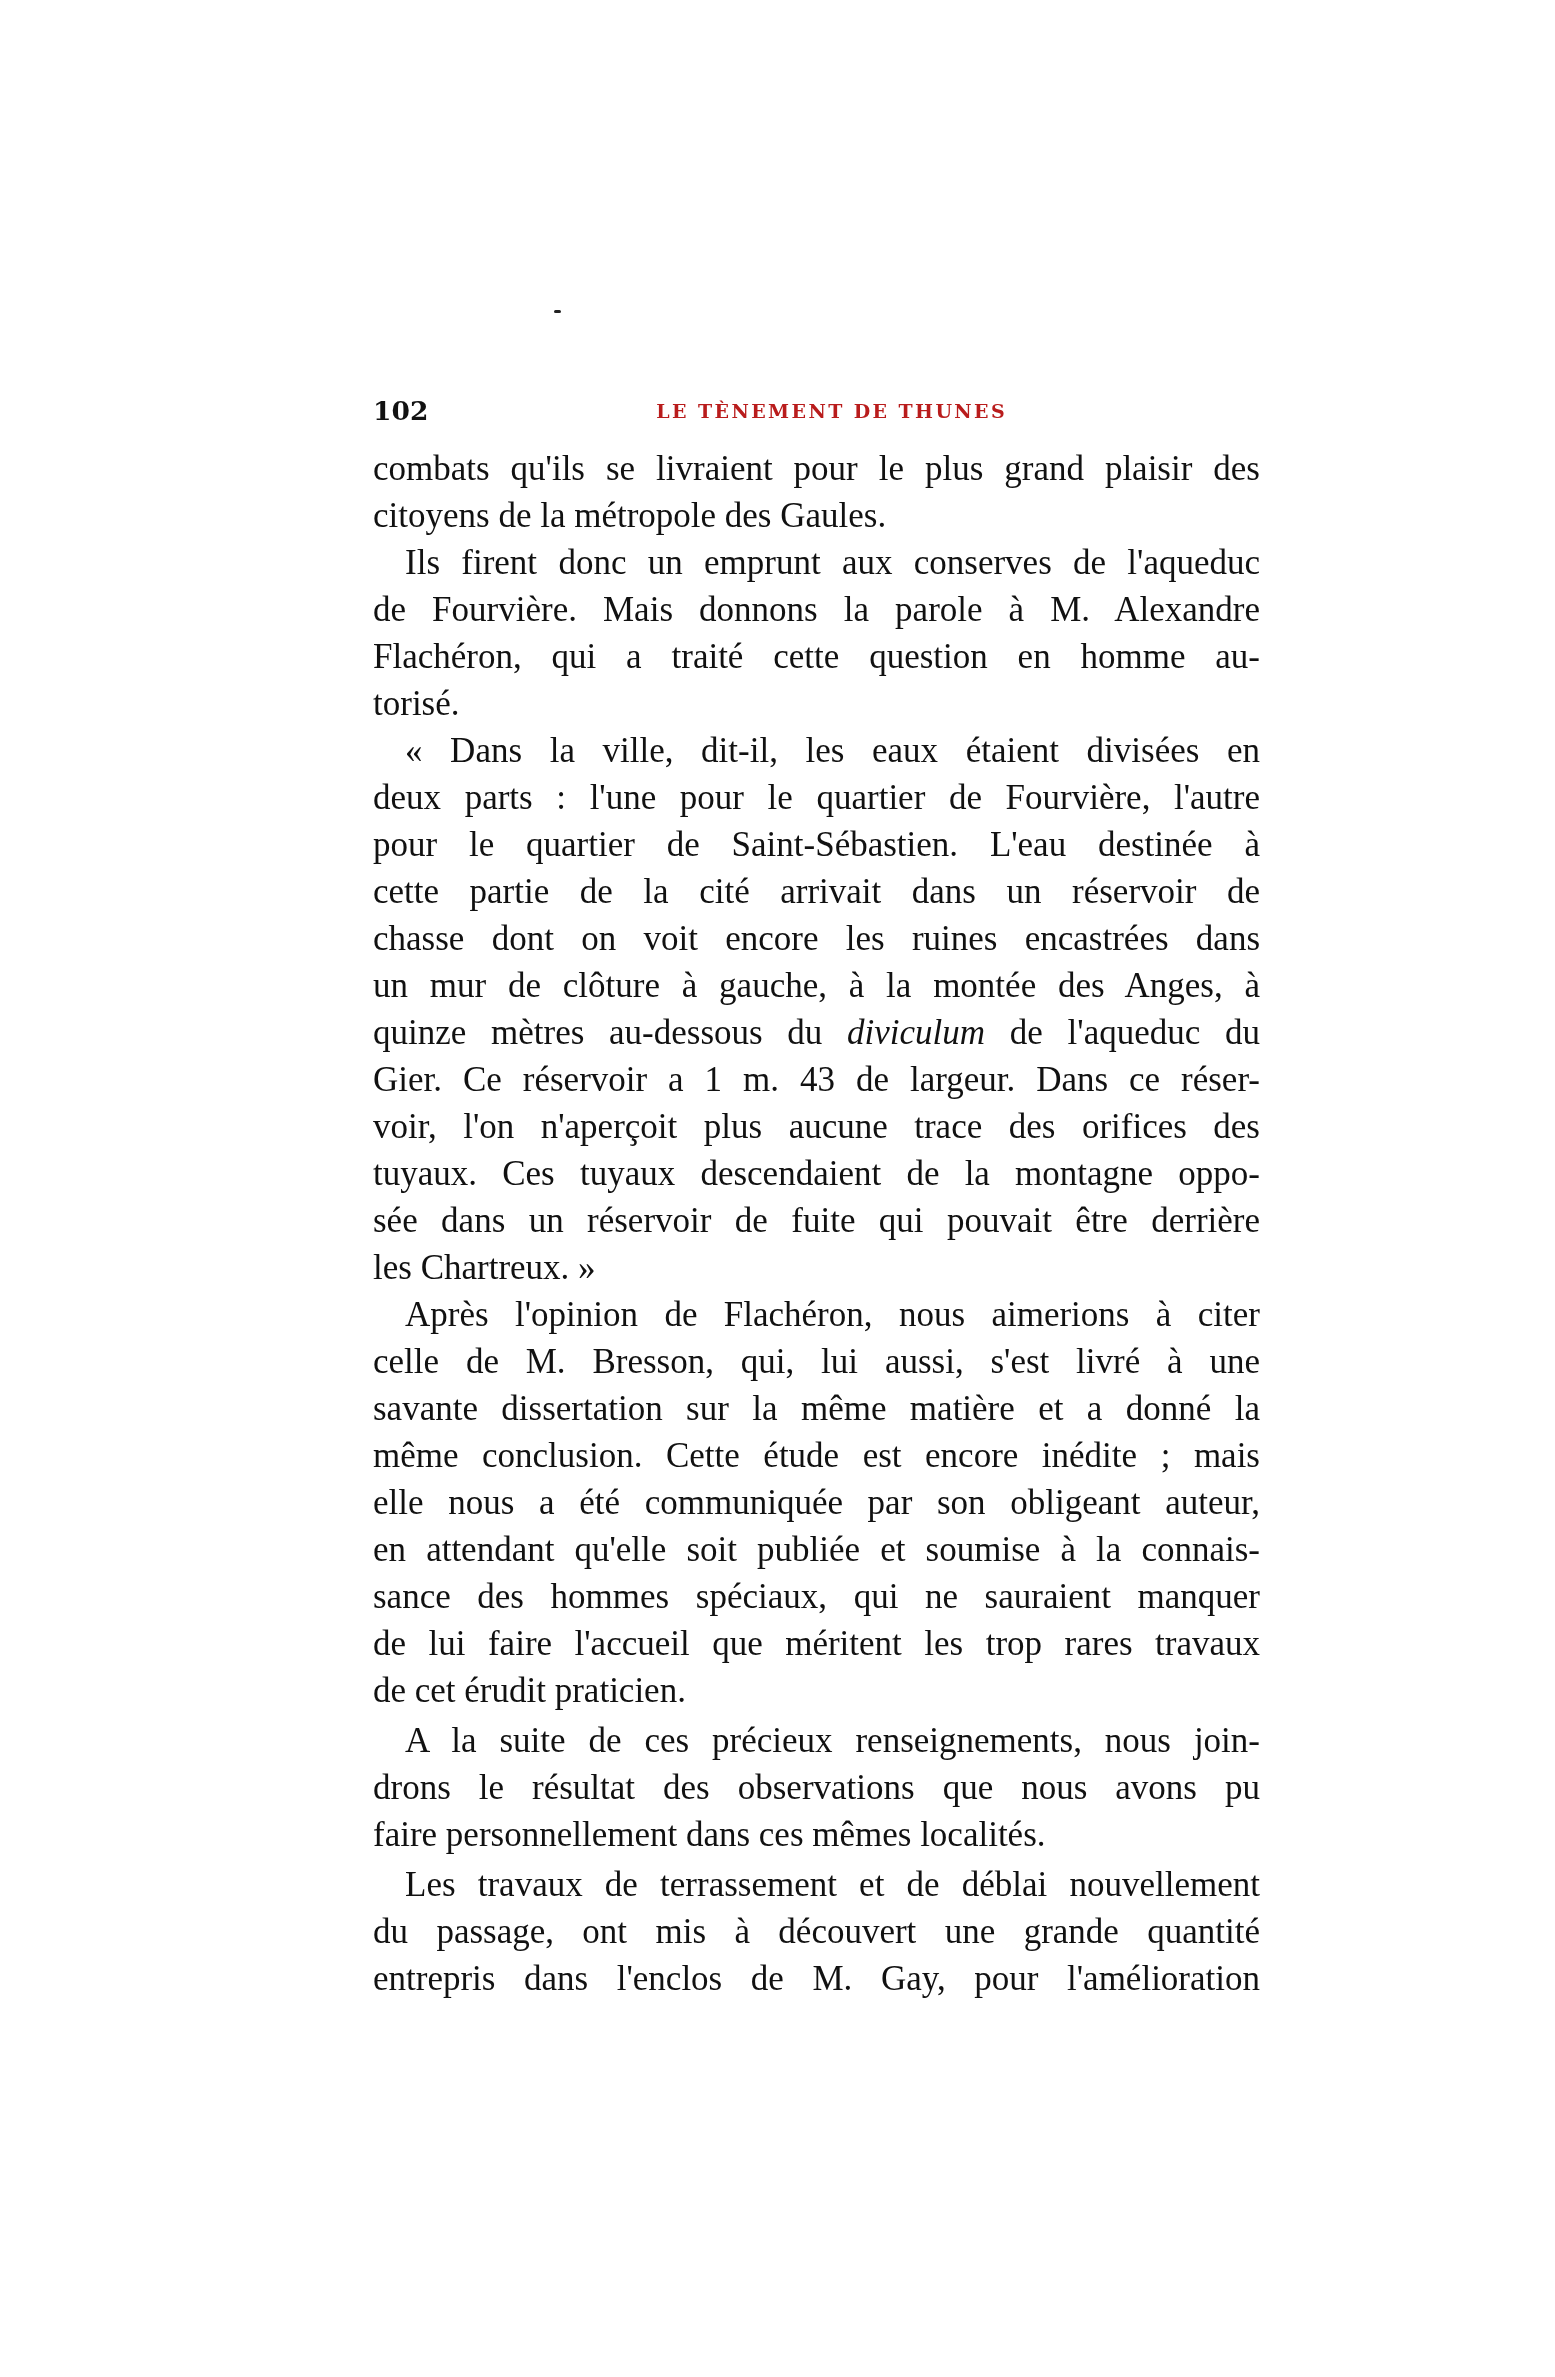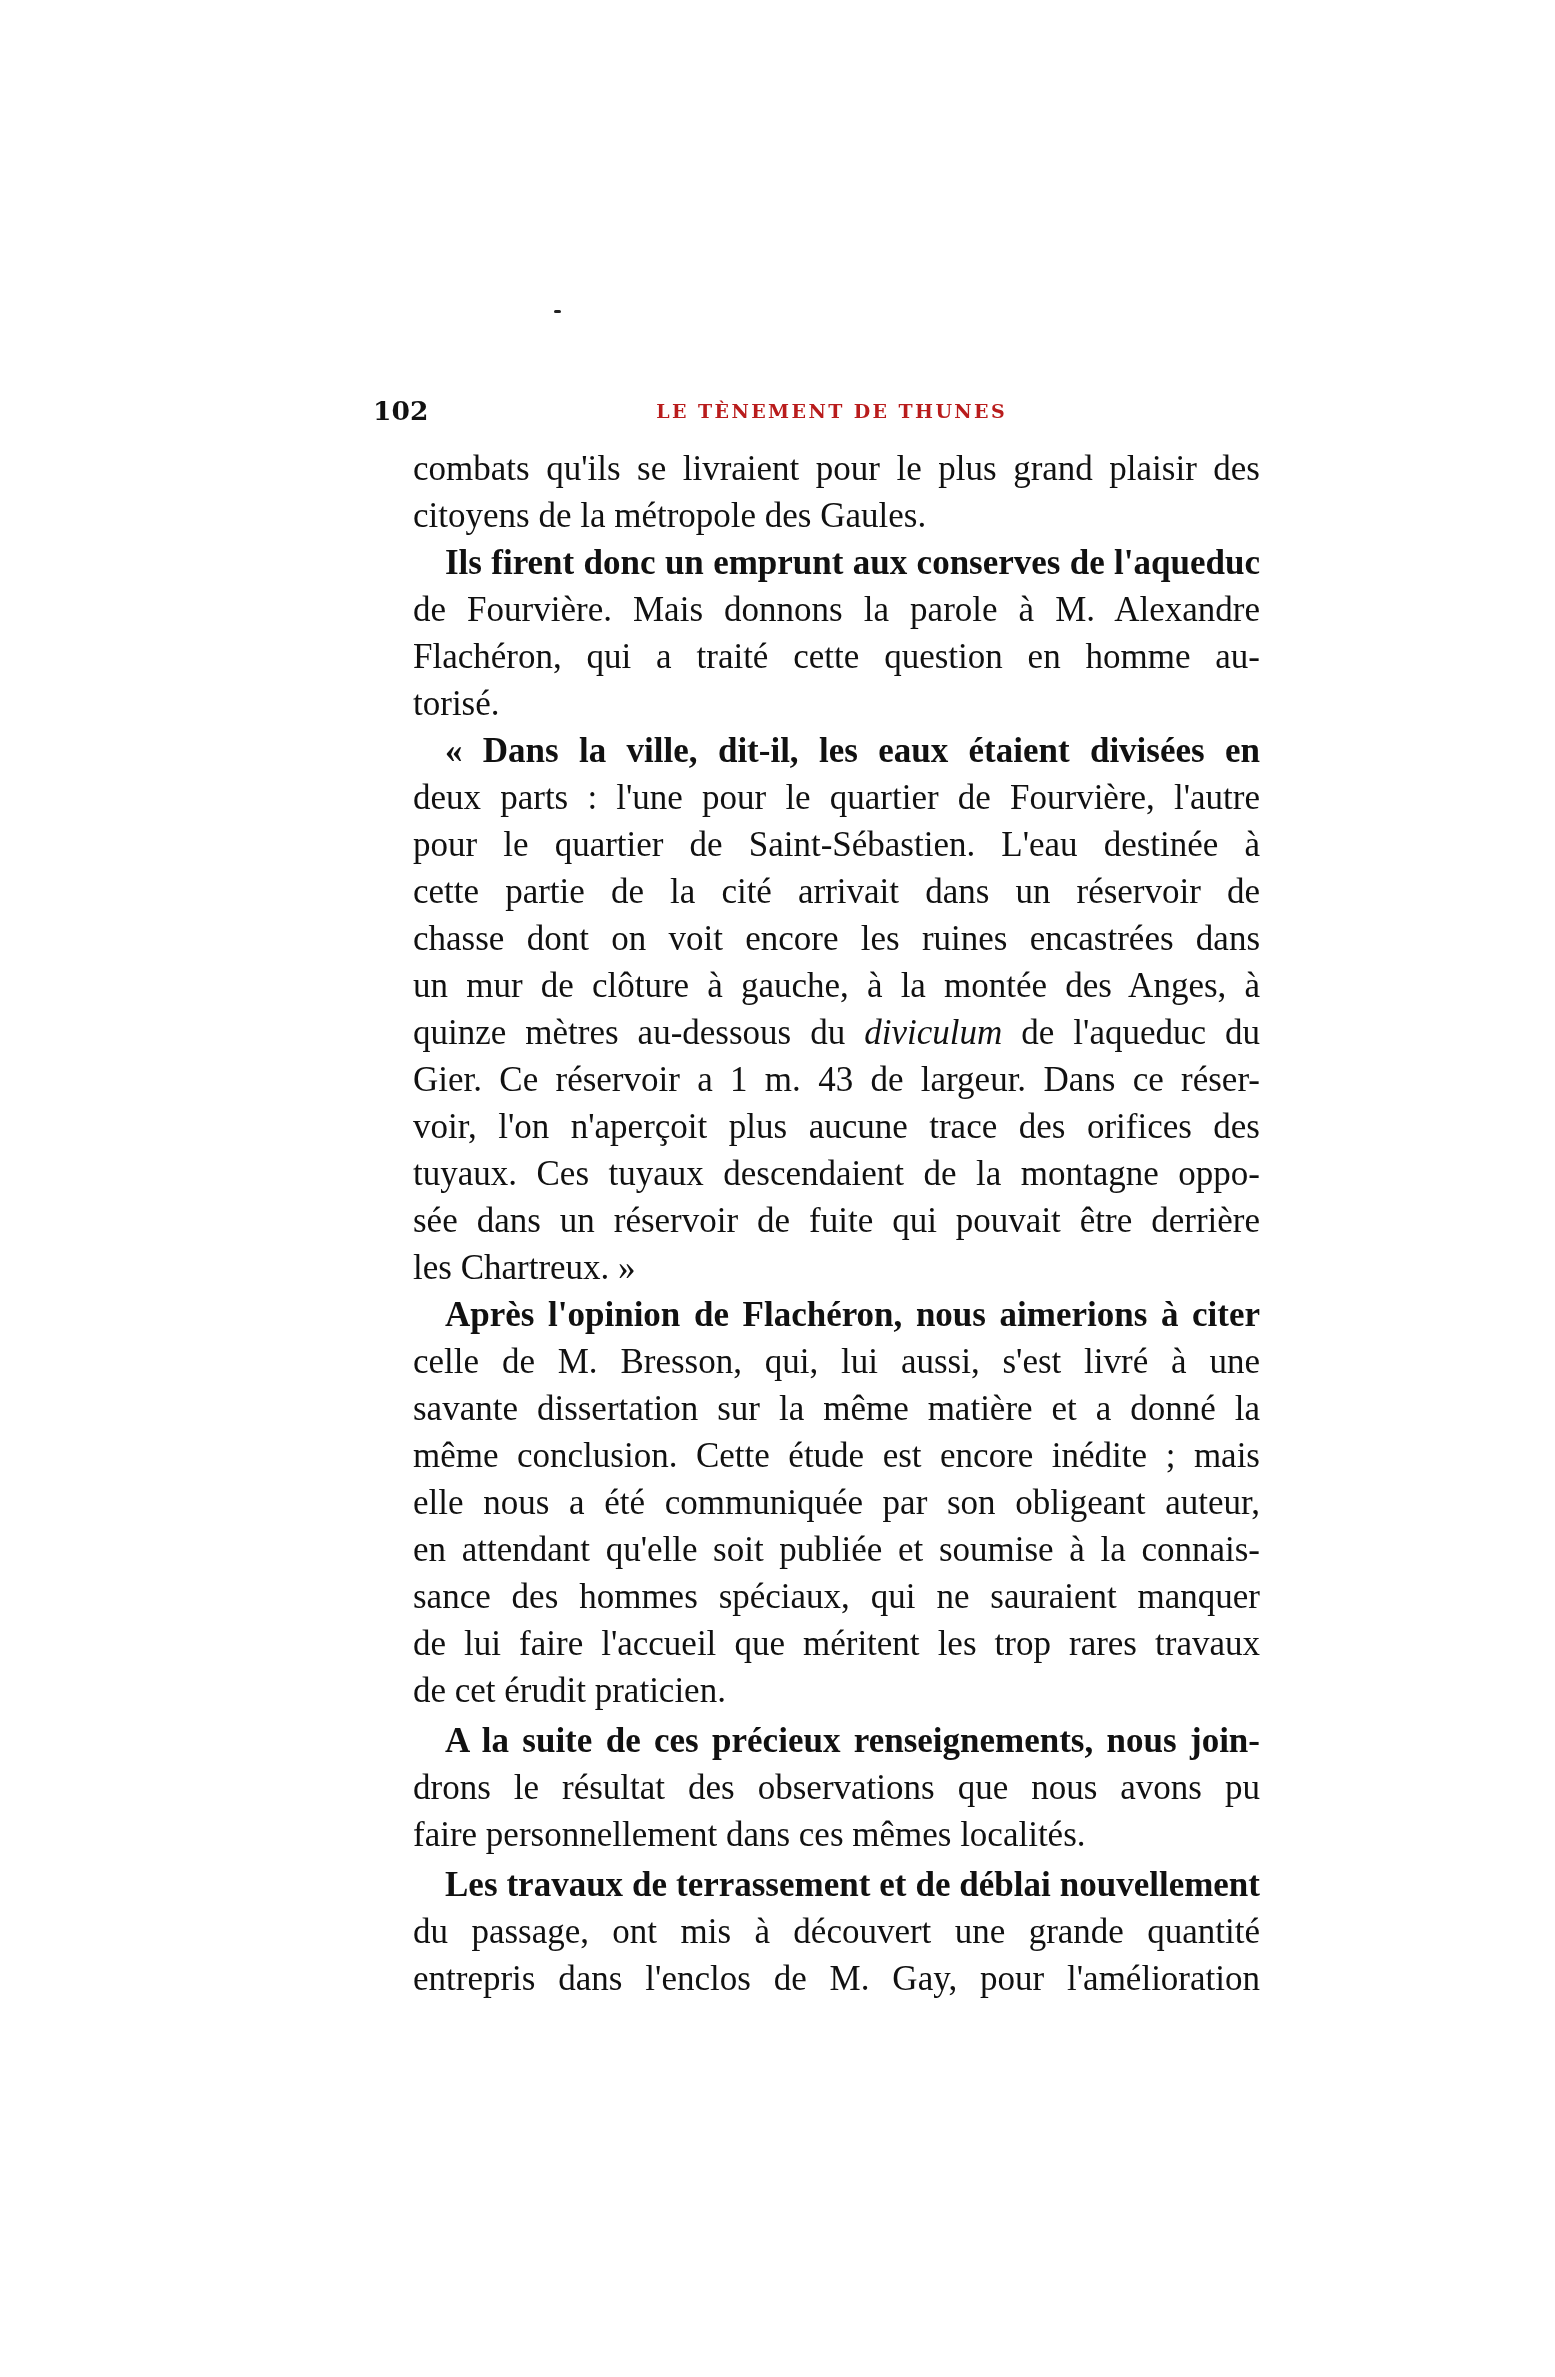--- a/index.html
+++ b/index.html
@@ -22,24 +22,24 @@
     font-size: 19px; letter-spacing: 2.4px; color: #b91c1c; font-weight: bold;
     font-family: "DejaVu Serif", serif; padding-left: 30.5px;
   }
   .body-text {
     position: absolute; left: 373px; top: 445px; width: 887px;
     font-family: "Liberation Serif", serif;
     font-size: 35px; line-height: 47px; color: #111;
   }
   .line {
     display: block; height: 47px; white-space: nowrap;
-    text-align: justify; text-align-last: justify; margin-left: 40px;
+    text-align: justify; text-align-last: justify;
   }
   .line.last { text-align-last: left; }
-  .line.indent { padding-left: 32px; font-weight: bold; }
+  .line.indent { padding-left: 32px; }
   .line.gap { margin-top: 3.2px; }
   .speck {
     position: absolute; width: 7.2px; height: 3.2px; background: #222; border-radius: 1.6px;
   }
   em { font-style: italic; }
 </style>
 </head>
 <body>
 
 <div class="page">

